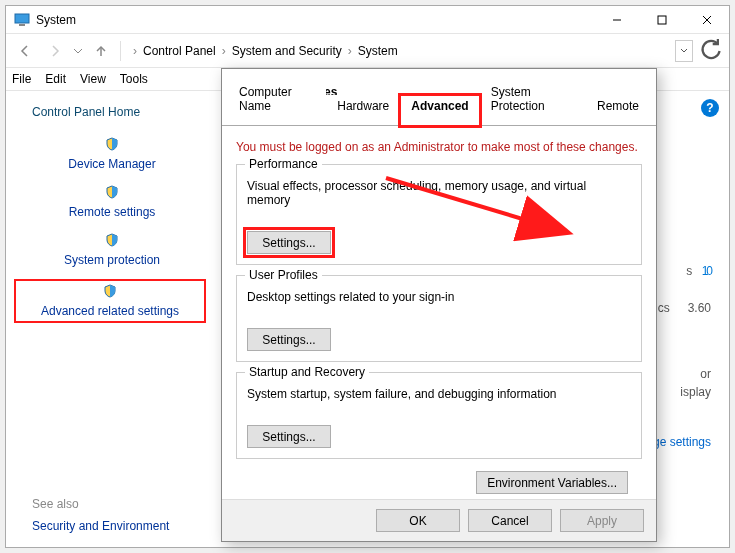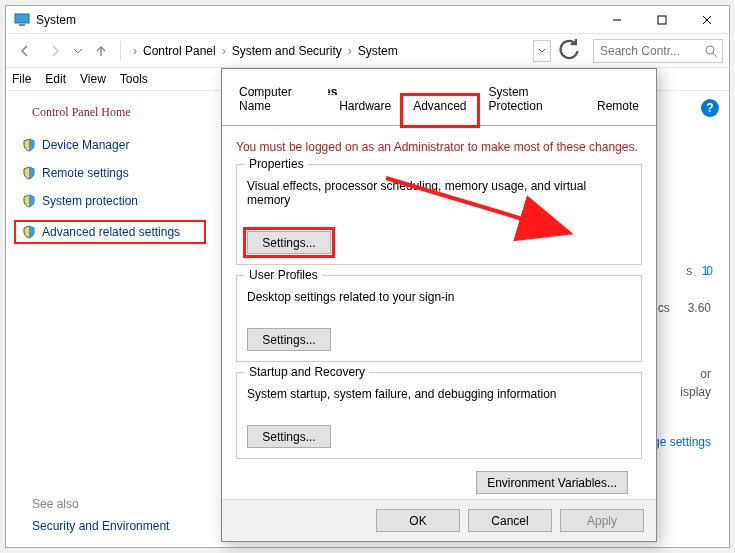--- a/index.html
+++ b/index.html
@@ -24,23 +24,23 @@
   .refresh { width: 24px; height: 24px; display:flex; align-items:center; justify-content:center; color:#555; margin-left:2px; }
   .search { width: 130px; height: 24px; border: 1px solid #ccc; margin-left: 8px; padding: 0 6px; display:flex; align-items:center; color:#888; position:relative; }
   .search input { border:0; outline:0; width:100%; font-size:12px; color:#000; background:transparent; }
   .search .mag { position:absolute; right:4px; top:4px; }
 
   .menubar { height: 23px; display: flex; align-items: center; padding: 0 6px; gap: 14px; background:#fff; border-bottom:1px solid #e5e5e5; }
   .menubar .menu { color:#000; font-size:12px; }
 
   .body { display:flex; height: calc(100% - 28px - 34px - 23px); }
   .sidebar { width: 210px; padding: 14px 10px 14px 12px; background:#fff; border-right:0; display:flex; flex-direction:column; }
-  .sidebar .home { color:#7f1d1d; margin: 0 0 16px 14px; font-family: Liberation Serif, serif; }
+  .sidebar .home { color:#0c4a6e; margin: 0 0 16px 14px; }
   .sidelist { display:flex; flex-direction:column; gap:10px; }
-  .sideitem { display:flex; align-items:center; gap:6px; color:#003399; font-size:12px; padding:2px 4px; cursor:pointer; }
+  .sideitem { display:flex; align-items:center; gap:6px; color:#003399; font-size:12px; padding:2px 4px; cursor:pointer;flex-direction:column; }
   .sideitem .shield { width:14px; height:14px; flex:0 0 14px; }
   .redbox1 { border:2px solid #ff1a1a; padding:3px 6px; margin-left:-4px; }
   .seealso-block { margin-top:auto; padding-left:14px; }
   .seealso { color:#888; font-size:12px; margin-bottom:8px; }
   .seealso-link { color:#003399; font-size:12px; }
 
   .mainpane { flex:1; position:relative; background:#fff; padding:12px 18px; }
   .helpbtn { position:absolute; right:10px; top:8px; width:18px; height:18px; border-radius:50%; background:#0078d7; color:#fff; display:flex; align-items:center; justify-content:center; font-weight:bold; font-size:12px; }
   .bg-frag { position:absolute; color:#0078d7; font-size:36px; font-weight:300; }
   .bg-frag.big10 { right:18px; top:140px; font-size:48px; letter-spacing:-2px; }
@@ -50,21 +50,21 @@
   
   .dlg { position:absolute; left:221px; top:68px; width:436px; height:474px; background:#fff; border:1px solid #888; box-shadow:4px 4px 14px rgba(0,0,0,.25); }
   .dlg-title { height:30px; display:flex; align-items:flex-start; padding:16px 10px;font-weight:bold; }
   .dlg-title .t { flex:1; font-size:12px; color:#000; }
   .dlg-title .xbtn { width:30px; height:30px; display:flex; align-items:center; justify-content:center; }
   .dlg-title .xbtn svg { width:11px; height:11px; }
 
   .tabstrip { height:24px; display:flex; align-items:flex-end; padding:0 6px; background:#fff; margin-top:1px; }
   .tab { padding:3px 10px 12px; font-size:12px; color:#000; border:1px solid transparent; background:#fff; position:relative; }
   .tab.active { border:1px solid #aaa; border-bottom:1px solid #fff; background:#fff; z-index:2; }
-  .tab.redframe { outline:3px solid #ff1a1a; outline-offset:-1px; }
+  .tab.redframe { outline:3px solid #ff1a1a; outline-offset:-1px;font-weight:bold; }
   .tabpanel { border-top:1px solid #aaa; margin-top:-1px; padding:14px 14px 8px; height:362px; position:relative; }
 
   .note { font-size:12px; color:#b91c1c; margin:0 0 10px 0; }
 
   .group { border:1px solid #ccc; margin:8px 0 10px; padding:14px 10px 10px; position:relative; }
   .group .legend { position:absolute; top:-8px; left:8px; background:#fff; padding:0 4px; font-size:12px; color:#000; }
   .group .desc { font-size:12px; color:#000; padding:0 0 6px 0; }
   .group .btnrow { display:flex; justify-content:flex-start; padding-top:18px; }
 
   .btn { min-width:84px; height:23px; padding:0 10px; background:#e1e1e1; border:1px solid #adadad; color:#000; font-size:12px; display:inline-flex; align-items:center; justify-content:center; cursor:pointer; }
@@ -153,27 +153,20 @@
         <svg width="8" height="6" viewBox="0 0 8 6">
           <polyline points="1,1 4,4 7,1" fill="none" stroke="#555"></polyline>
         </svg>
       </div>
     <div class="refresh">
         <svg viewBox="0 0 14 14">
           <path d="M11 3 A5 5 0 1 0 12 7" fill="none" stroke="#555" stroke-width="1.3"></path>
           <polyline points="11,0 11,3 8,3" fill="none" stroke="#555" stroke-width="1.3"></polyline>
         </svg>
       </div>
-    <div class="search">
-      <input placeholder="Search Contr..." style="">
-      <svg class="mag" width="14" height="14" viewBox="0 0 14 14">
-          <circle cx="6" cy="6" r="4" fill="none" stroke="#888"></circle>
-          <line x1="9" y1="9" x2="13" y2="13" stroke="#888"></line>
-        </svg>
-    </div>
   </div>
 
   <div class="menubar">
     <span class="menu">File</span>
     <span class="menu">Edit</span>
     <span class="menu">View</span>
     <span class="menu">Tools</span>
   </div>
 
   <div class="body">
@@ -249,21 +242,21 @@
     <div class="tab">Hardware</div>
     <div class="tab active redframe">Advanced</div>
     <div class="tab">System Protection</div>
     <div class="tab">Remote</div>
   </div>
 
   <div class="tabpanel">
     <div class="note">You must be logged on as an Administrator to make most of these changes.</div>
 
     <div class="group">
-      <span class="legend">Properties</span>
+      <span class="legend">Performance</span>
       <div class="desc">Visual effects, processor scheduling, memory usage, and virtual memory</div>
       <div class="btnrow">
         <button class="btn redframe">Settings...</button>
       </div>
     </div>
 
     <div class="group">
       <span class="legend">User Profiles</span>
       <div class="desc">Desktop settings related to your sign-in</div>
       <div class="btnrow">

